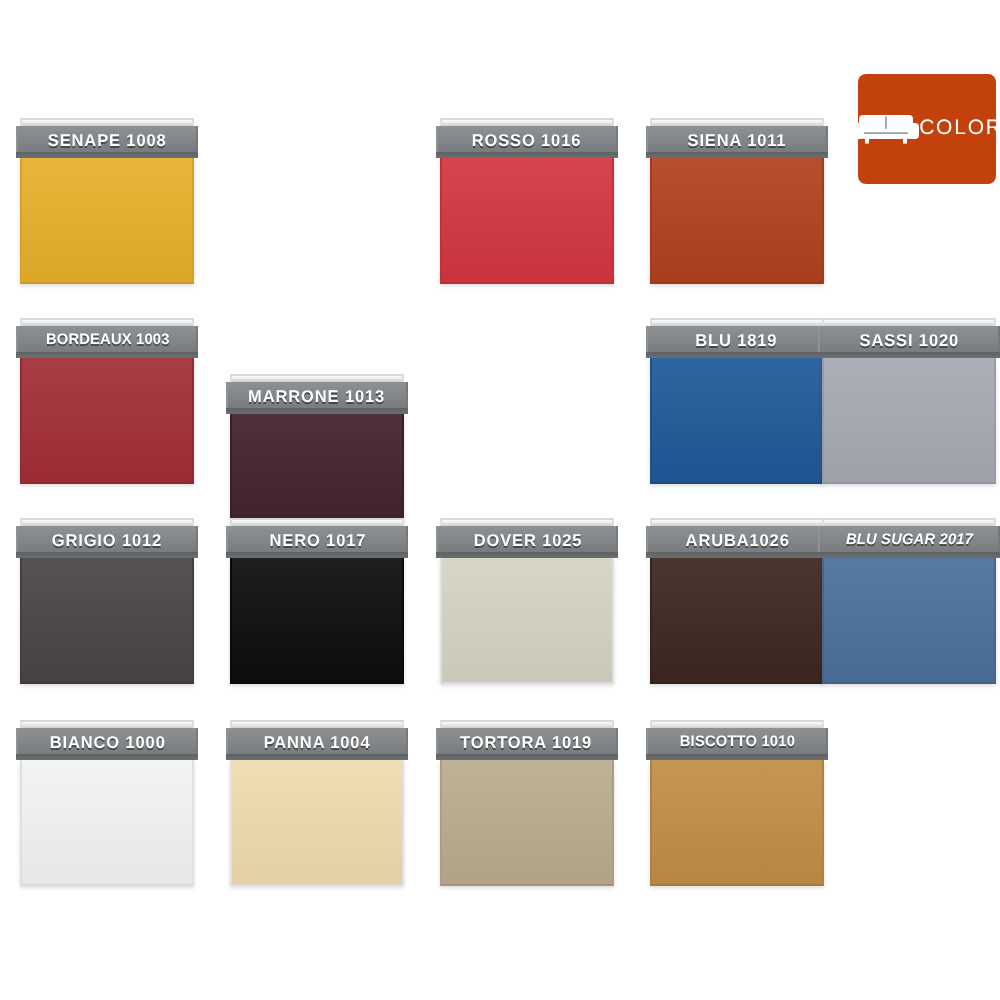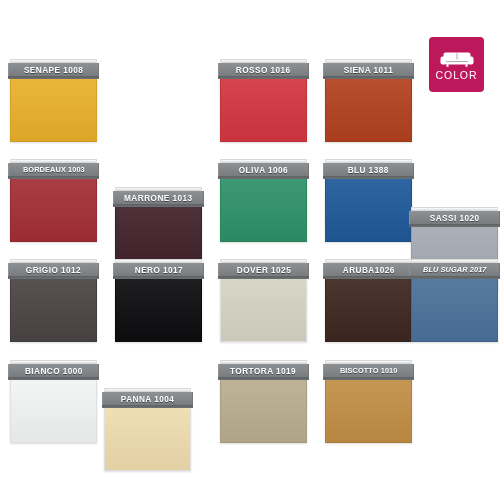--- a/index.html
+++ b/index.html
@@ -15,26 +15,26 @@
     background: #ffffff;
     overflow: hidden;
     font-family: "Liberation Sans", sans-serif;
   }
 
   
   .color-badge {
     position: absolute;
     left: 429px;
     top: 37px;
-    width: 55px;
+    width: 69px;
     height: 55px;
     border-radius: 4px;
-    background: #be185d;
+    background: #c2410c;
     display: flex;
-    flex-direction: column;
+    flex-direction: row;
     align-items: center;
     justify-content: center;
   }
   .badge-icon {
     width: 34px;
     height: 20px;
     display: block;
     margin-bottom: 1px;
   }
   .badge-label {
@@ -193,41 +193,31 @@
       <div class="swatch" style="left: 113px; top: 159px; margin-top: 28px;">
         <div class="plate">
           <div class="plate-cap"></div>
           <div class="plate-band">
             <span class="plate-name">MARRONE 1013</span>
           </div>
           <div class="plate-lip"></div>
         </div>
         <div class="chip" style="background: rgb(65, 34, 42);"></div>
       </div>
-      <div class="swatch" style="left: 218px; top: 159px;">
-        <div class="plate">
-          <div class="plate-cap"></div>
-          <div class="plate-band">
-            <span class="plate-name">OLIVA 1006</span>
-          </div>
-          <div class="plate-lip"></div>
-        </div>
-        <div class="chip" style="background: rgb(46, 145, 104);"></div>
-      </div>
       <div class="swatch" style="left: 323px; top: 159px;">
         <div class="plate">
           <div class="plate-cap"></div>
           <div class="plate-band">
-            <span class="plate-name">BLU 1388</span>
+            <span class="plate-name">BLU 1819</span>
           </div>
           <div class="plate-lip"></div>
         </div>
         <div class="chip" style="background: rgb(31, 89, 153);"></div>
       </div>
-      <div class="swatch" style="left: 409px; top: 159px; margin-top: 48px;">
+      <div class="swatch" style="left: 409px; top: 159px;">
         <div class="plate">
           <div class="plate-cap"></div>
           <div class="plate-band">
             <span class="plate-name">SASSI 1020</span>
           </div>
           <div class="plate-lip"></div>
         </div>
         <div class="chip" style="background: rgb(165, 170, 179);"></div>
       </div>
       <div class="swatch" style="left: 8px; top: 259px;">
@@ -283,21 +273,21 @@
       <div class="swatch" style="left: 8px; top: 360px;">
         <div class="plate">
           <div class="plate-cap"></div>
           <div class="plate-band">
             <span class="plate-name">BIANCO 1000</span>
           </div>
           <div class="plate-lip"></div>
         </div>
         <div class="chip pale" style="background: rgb(242, 243, 243);"></div>
       </div>
-      <div class="swatch" style="left: 102px; top: 360px; margin-top: 28px;">
+      <div class="swatch" style="left: 113px; top: 360px;">
         <div class="plate">
           <div class="plate-cap"></div>
           <div class="plate-band">
             <span class="plate-name">PANNA 1004</span>
           </div>
           <div class="plate-lip"></div>
         </div>
         <div class="chip pale" style="background: rgb(239, 220, 174);"></div>
       </div>
       <div class="swatch" style="left: 218px; top: 360px;">

